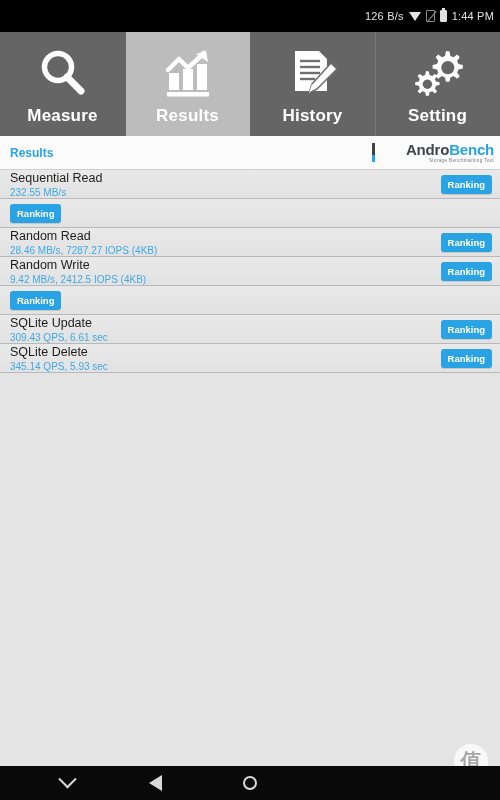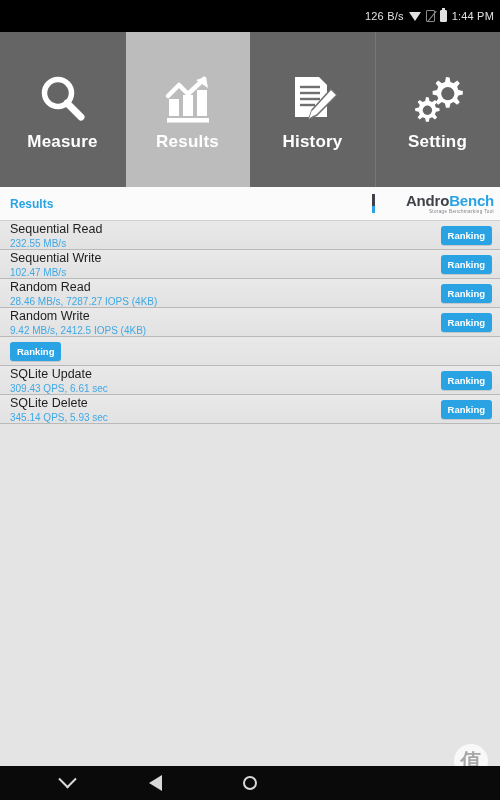--- a/index.html
+++ b/index.html
@@ -27,21 +27,21 @@
   .sim-icon:after{
     content:""; position:absolute; left:-2px; top:5px; width:14px;height:1.3px;
     background:#8d8d8d; transform:rotate(-50deg);
   }
   .batt-icon{ position:relative;width:7px;height:12px;border:1.3px solid #e2e2e2;border-radius:1px;background:#e2e2e2;}
   .batt-icon:before{
     content:""; position:absolute;top:-3px;left:1.6px;width:3px;height:2px;background:#e2e2e2;
   }
 
   
-  .tabbar{ display:flex; height:155px; }
+  .tabbar{ display:flex; height:104px; }
   .tab{
     flex:1; background:#656565; position:relative;
     display:flex; flex-direction:column; align-items:center; justify-content:center;
     color:#ffffff; cursor:pointer;
   }
   .tab + .tab:before{
     content:""; position:absolute; left:0; top:0; bottom:0; width:1px; background:#787878;
   }
   .tab.active{ background:#bcbcbc; }
   .tab.active + .tab:before{ background:#656565; }
@@ -207,24 +207,20 @@
 
 <div class="list" id="results-list">
     <div class="row">
       <div class="row-texts">
         <span class="row-title">Sequential Read</span>
         <span class="row-value">232.55 MB/s</span>
       </div>
       <button class="rank-btn">Ranking</button>
     </div>
     <div class="row">
-      <div class="row-texts">
-        <span class="row-title">Sequential Write</span>
-        <span class="row-value">102.47 MB/s</span>
-      </div>
       <button class="rank-btn">Ranking</button>
     </div>
     <div class="row">
       <div class="row-texts">
         <span class="row-title">Random Read</span>
         <span class="row-value">28.46 MB/s, 7287.27 IOPS (4KB)</span>
       </div>
       <button class="rank-btn">Ranking</button>
     </div>
     <div class="row">

